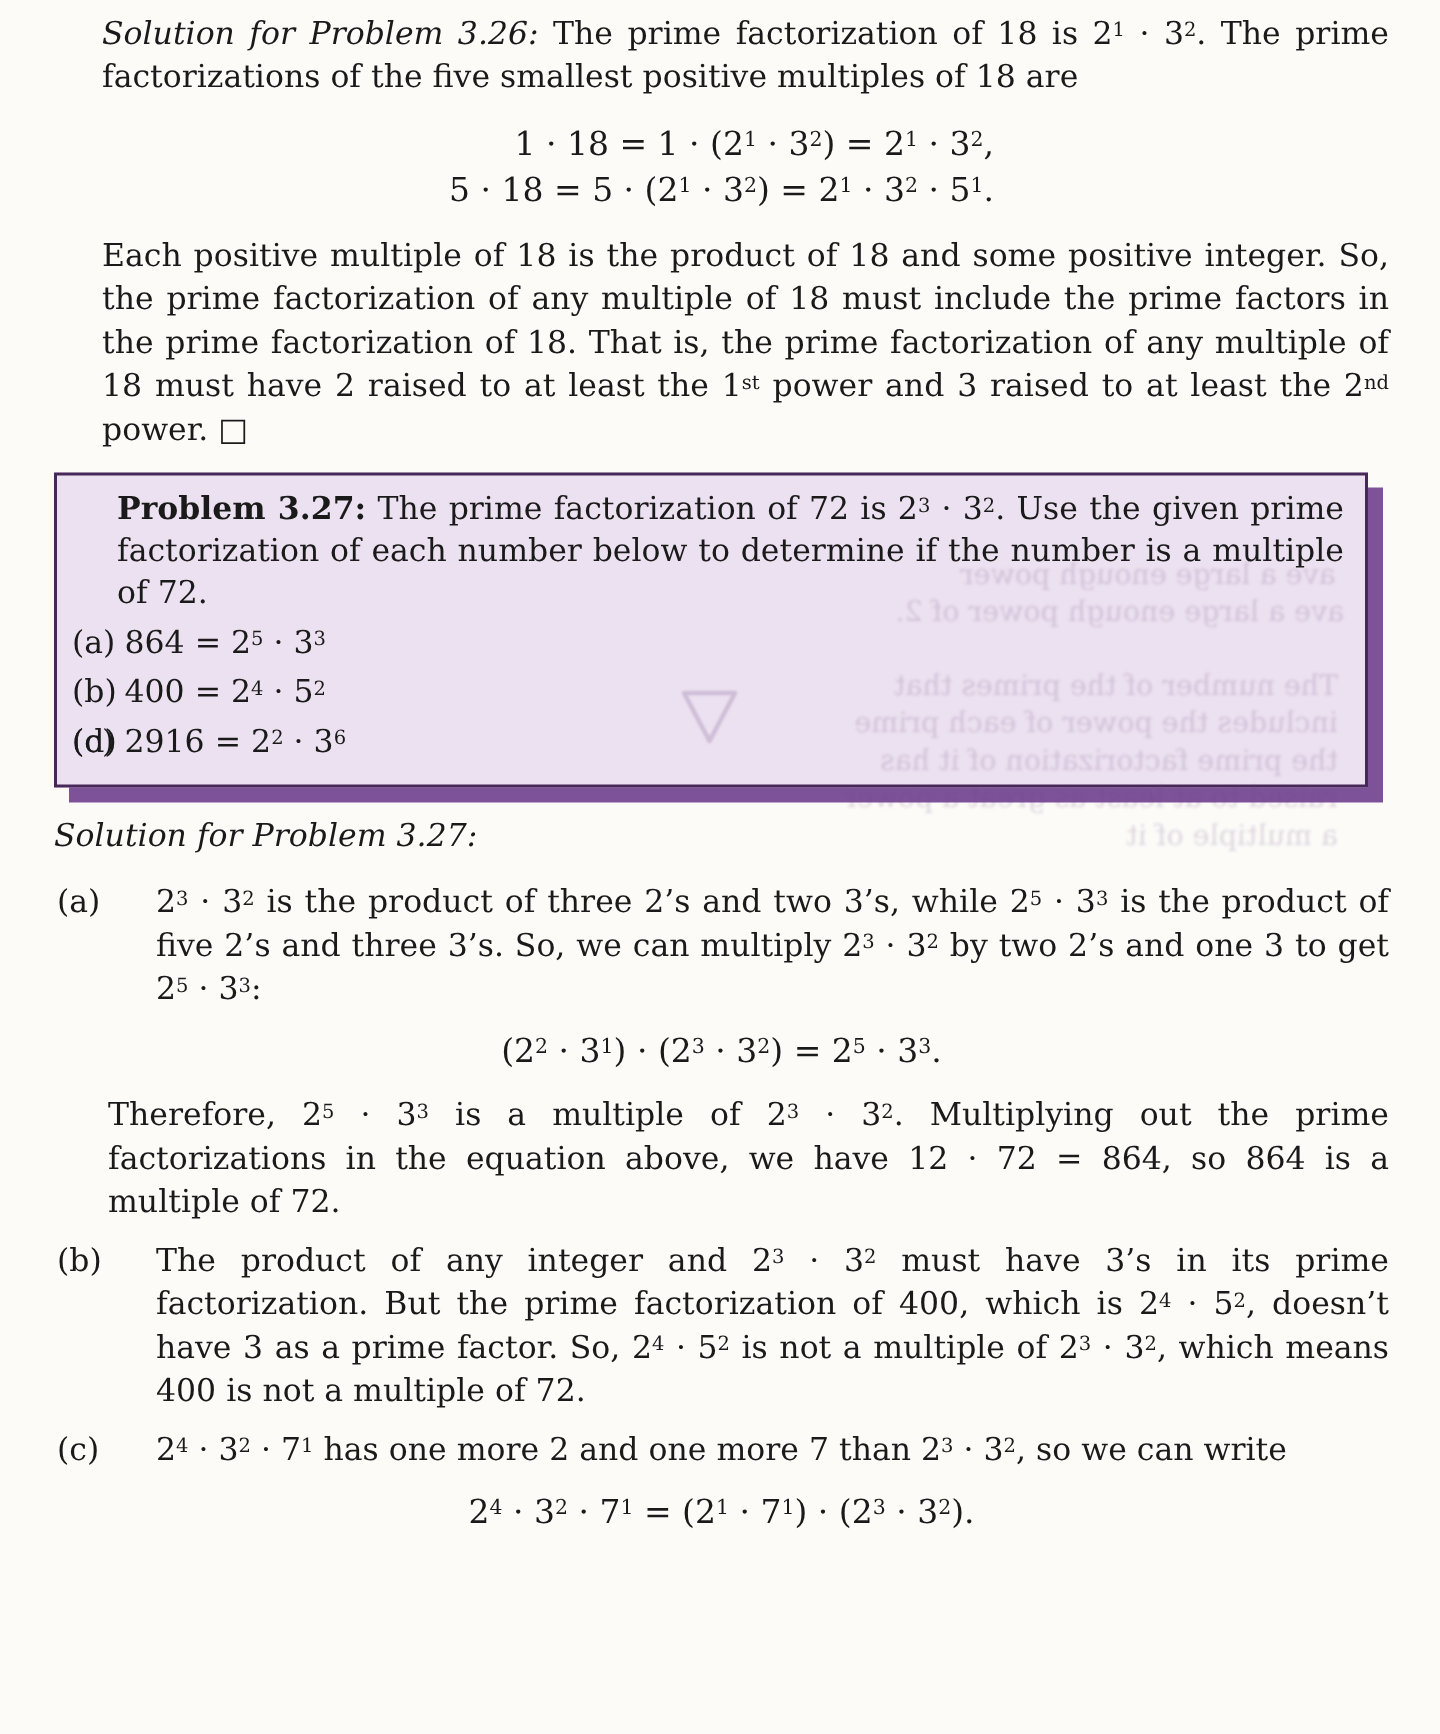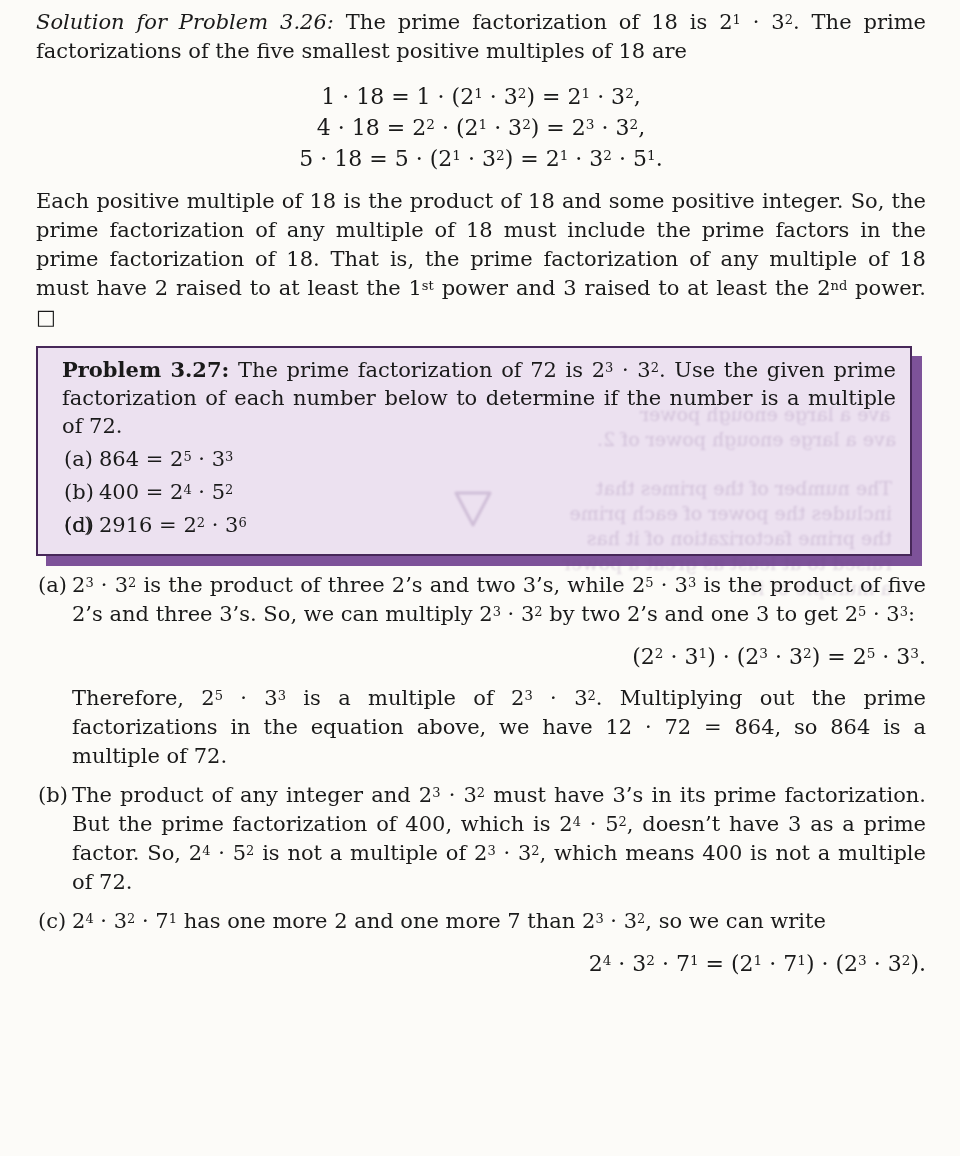--- a/index.html
+++ b/index.html
@@ -8,37 +8,37 @@
   }
   html,body{margin:0;padding:0;}
   body{
     width:960px;height:1156px;overflow:hidden;
     background:var(--page-bg);color:var(--ink);
     font-family:"DejaVu Serif","Liberation Serif",serif;
     font-size:21px;line-height:29px;
   }
   .page{padding:8px 34px 0 36px;}
   .para{margin:0;}
-  .justify{text-align:justify;}
+  .justify{text-align:justify;margin-left:32px;}
   .lead-italic{font-style:italic;}
   sup{font-size:0.62em;line-height:0;position:relative;top:-0.42em;vertical-align:baseline;}
   i{font-style:italic;}
   b{font-weight:bold;}
 
   .eq-block{width:max-content;margin:15px auto 13px;font-size:22px;line-height:31px;}
-  .eq-line{text-align:center;white-space:nowrap;}
+  .eq-line{text-align:right;white-space:nowrap;}
 
-  .display-eq{text-align:right;font-size:22px;line-height:31px;margin:12px 0;}
+  .display-eq{text-align:center;font-size:22px;line-height:31px;margin:12px 0;}
 
   .problem-box{
     position:relative;margin:14px 14px 0 0;
     background:var(--box-bg);
     border:2px solid var(--box-border);
     box-shadow:10px 10px 0 0 var(--box-shadow);
-    padding:8px 14px 10px 24px;
+    padding:8px 14px 10px 8px;
     line-height:28px;
   }
   .problem-box .content{position:relative;z-index:1;}
   .box-statement{margin-bottom:3px;}
   .box-item{position:relative;padding-left:37px;margin:5px 0;white-space:nowrap;}
   .box-item .marker{position:absolute;left:2px;top:0;}
   .box-question{margin-top:5px;}
 
   
   .bleed{
@@ -64,21 +64,20 @@
 
 <div class="page">
 
   <p class="para justify">
     <span class="lead-italic">Solution for Problem 3.26:</span>
     <span>The prime factorization of 18 is 2<sup>1</sup> · 3<sup>2</sup>. The prime factorizations of the five smallest positive multiples of 18 are</span>
   </p>
 
   <div class="eq-block">
     <div class="eq-line">1 · 18 = 1 · (2<sup>1</sup> · 3<sup>2</sup>) = 2<sup>1</sup> · 3<sup>2</sup>,</div>
-    <div class="eq-line">4 · 18 = 2<sup>2</sup> · (2<sup>1</sup> · 3<sup>2</sup>) = 2<sup>3</sup> · 3<sup>2</sup>,</div>
     <div class="eq-line">5 · 18 = 5 · (2<sup>1</sup> · 3<sup>2</sup>) = 2<sup>1</sup> · 3<sup>2</sup> · 5<sup>1</sup>.</div>
   </div>
 
   <p class="para justify">Each positive multiple of 18 is the product of 18 and some positive integer. So, the prime factorization of any multiple of 18 must include the prime factors in the prime factorization of 18. That is, the prime factorization of any multiple of 18 must have 2 raised to at least the 1<sup>st</sup> power and 3 raised to at least the 2<sup>nd</sup> power. □</p>
 
   <div class="problem-box">
     <div class="bleed bleed-t1">ave a large enough power</div>
     <div class="bleed bleed-t2">ave a large enough power of 2.</div>
     <svg class="bleed-triangle" width="40" height="38" viewBox="0 0 40 38">
       <path d="M20 35 L3 3 L37 3 Z" fill="none" stroke="currentColor" stroke-width="3" stroke-linejoin="round"></path>
@@ -107,20 +106,21 @@
       <div class="box-item">
         <span class="marker">(c)</span>
       </div>
       <div class="box-item">
         <span class="marker">(d)</span>
         <span>2916 = 2<sup>2</sup> · 3<sup>6</sup></span>
       </div>
     </div>
   </div>
 
+  <p class="para lead-italic solo-label">Solution for Problem 3.27:</p>
 
   <div class="sol-item mt15">
     <span class="marker">(a)</span>
     <div class="justify">2<sup>3</sup> · 3<sup>2</sup> is the product of three 2’s and two 3’s, while 2<sup>5</sup> · 3<sup>3</sup> is the product of five 2’s and three 3’s. So, we can multiply 2<sup>3</sup> · 3<sup>2</sup> by two 2’s and one 3 to get 2<sup>5</sup> · 3<sup>3</sup>:</div>
   </div>
   <div class="display-eq">(2<sup>2</sup> · 3<sup>1</sup>) · (2<sup>3</sup> · 3<sup>2</sup>) = 2<sup>5</sup> · 3<sup>3</sup>.</div>
   <p class="para justify indent">Therefore, 2<sup>5</sup> · 3<sup>3</sup> is a multiple of 2<sup>3</sup> · 3<sup>2</sup>. Multiplying out the prime factorizations in the equation above, we have 12 · 72 = 864, so 864 is a multiple of 72.</p>
 
   <div class="sol-item mt10">
     <span class="marker">(b)</span>

